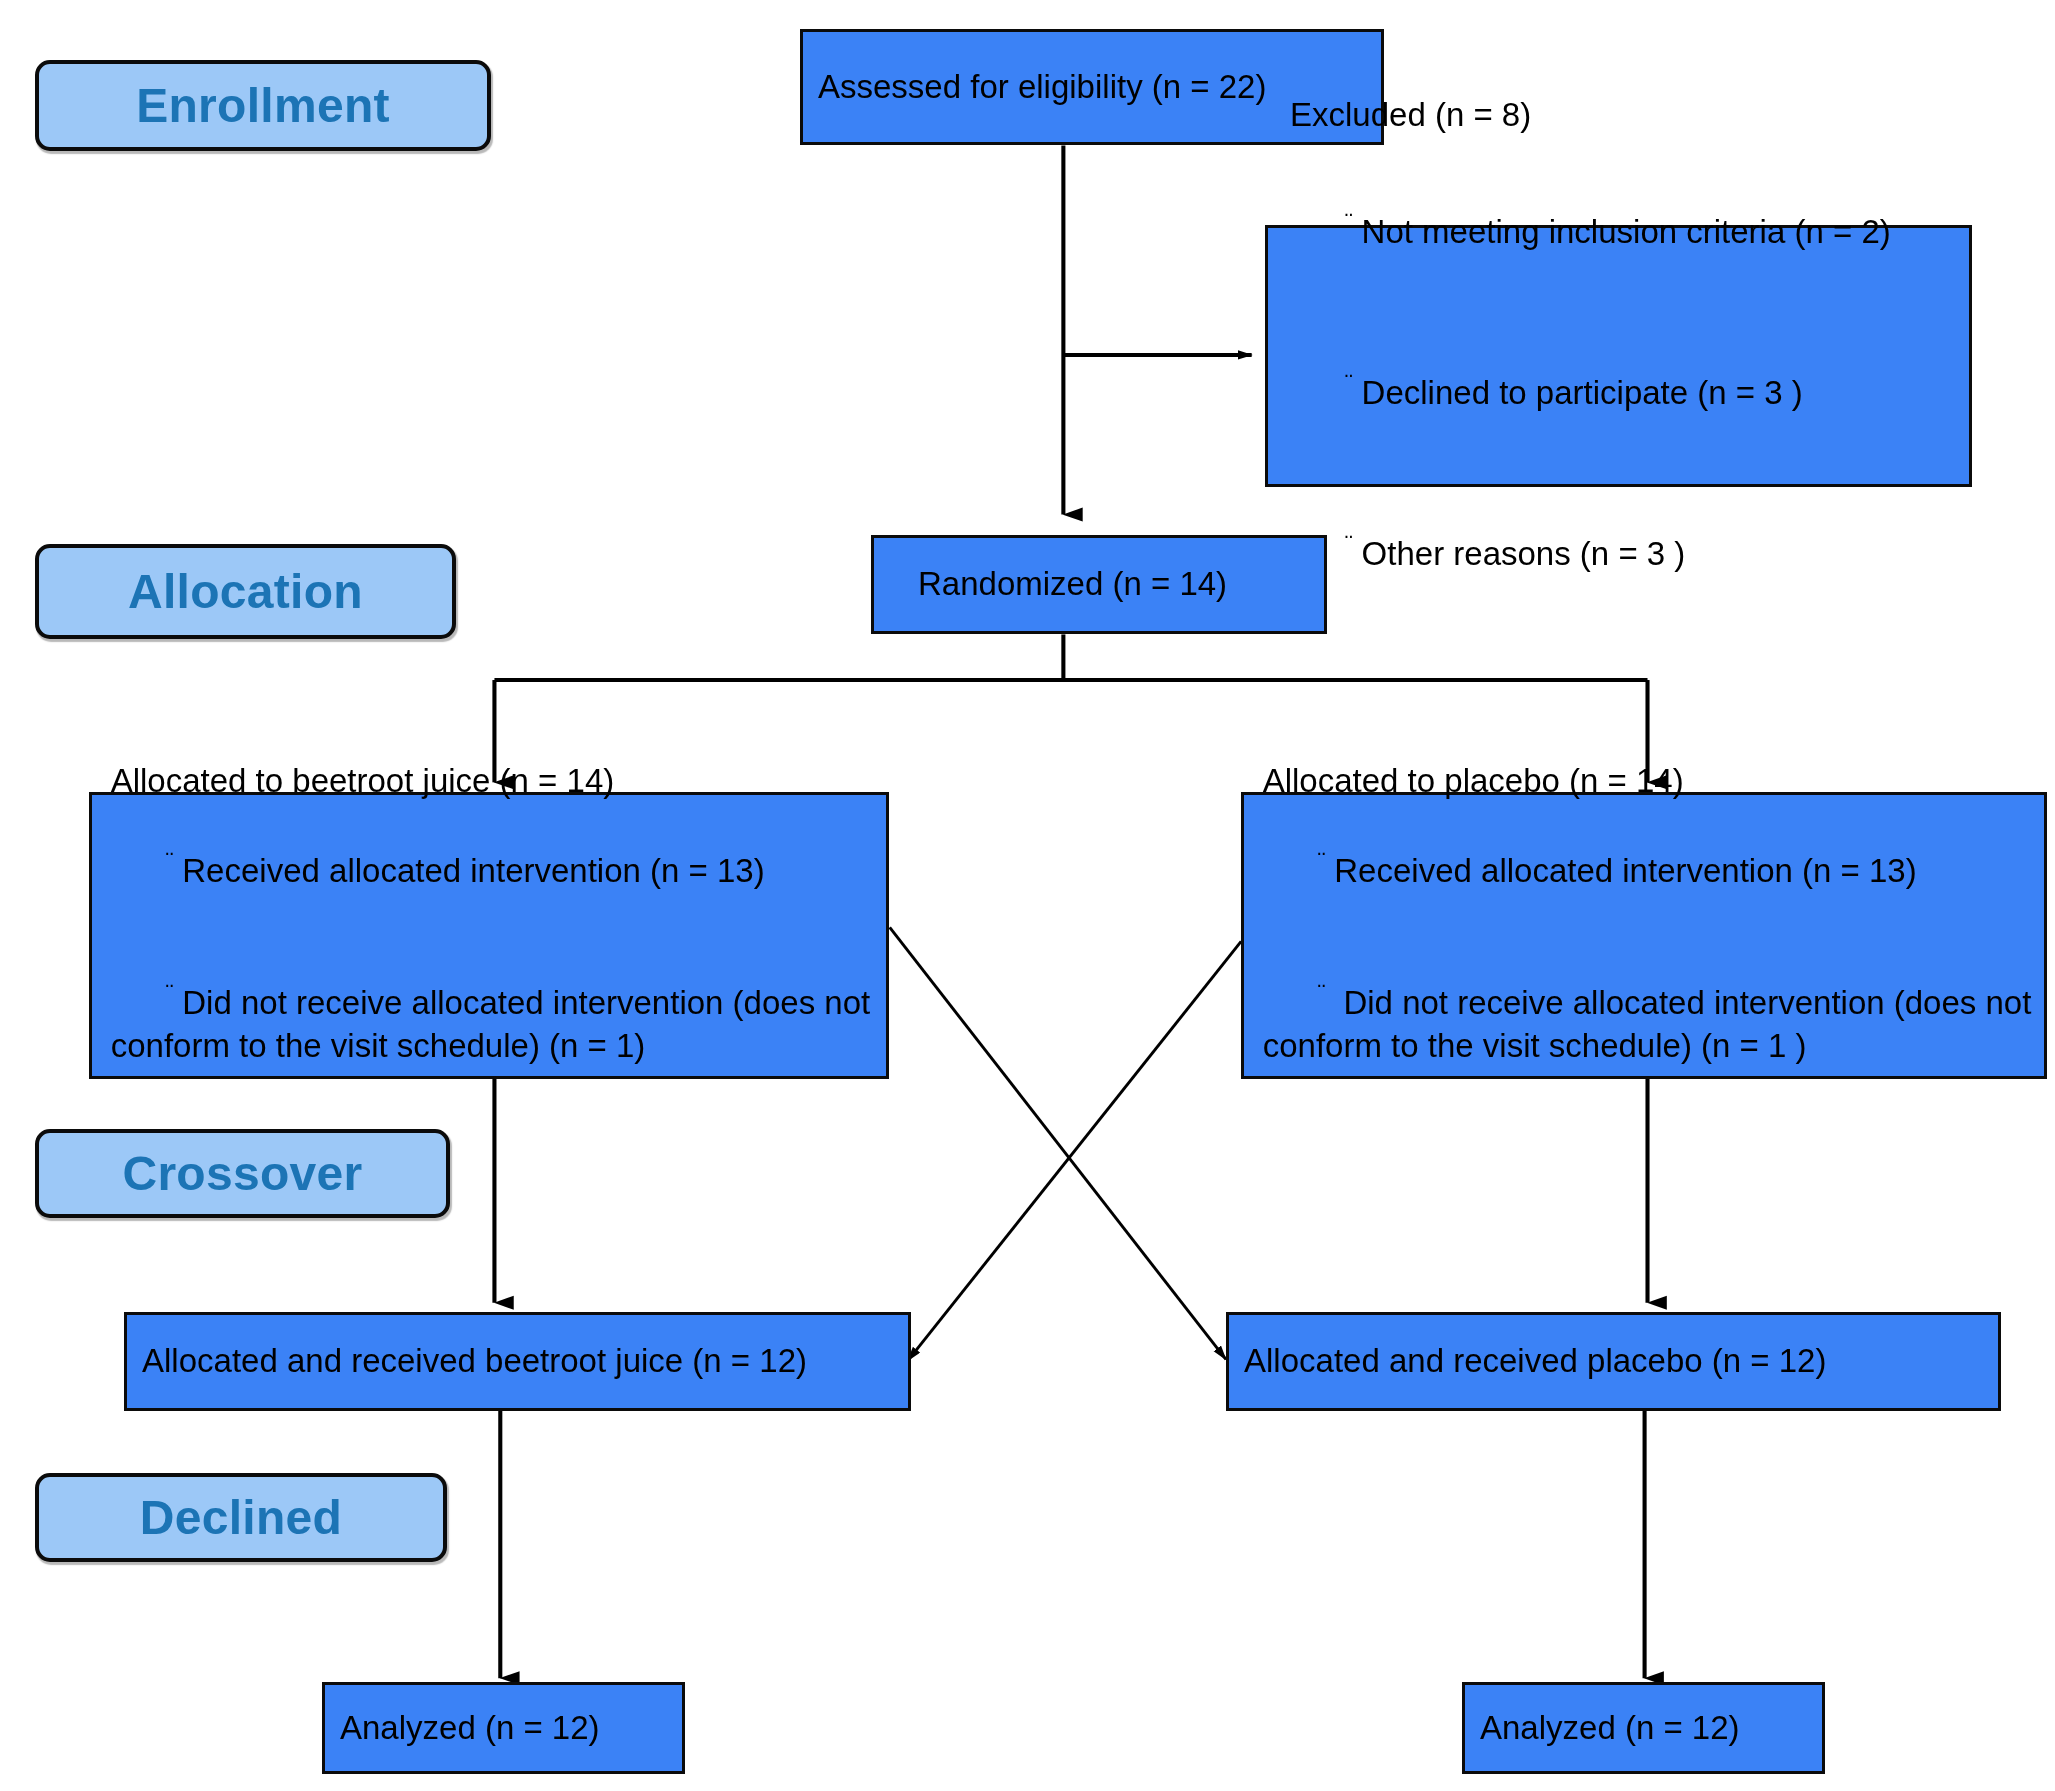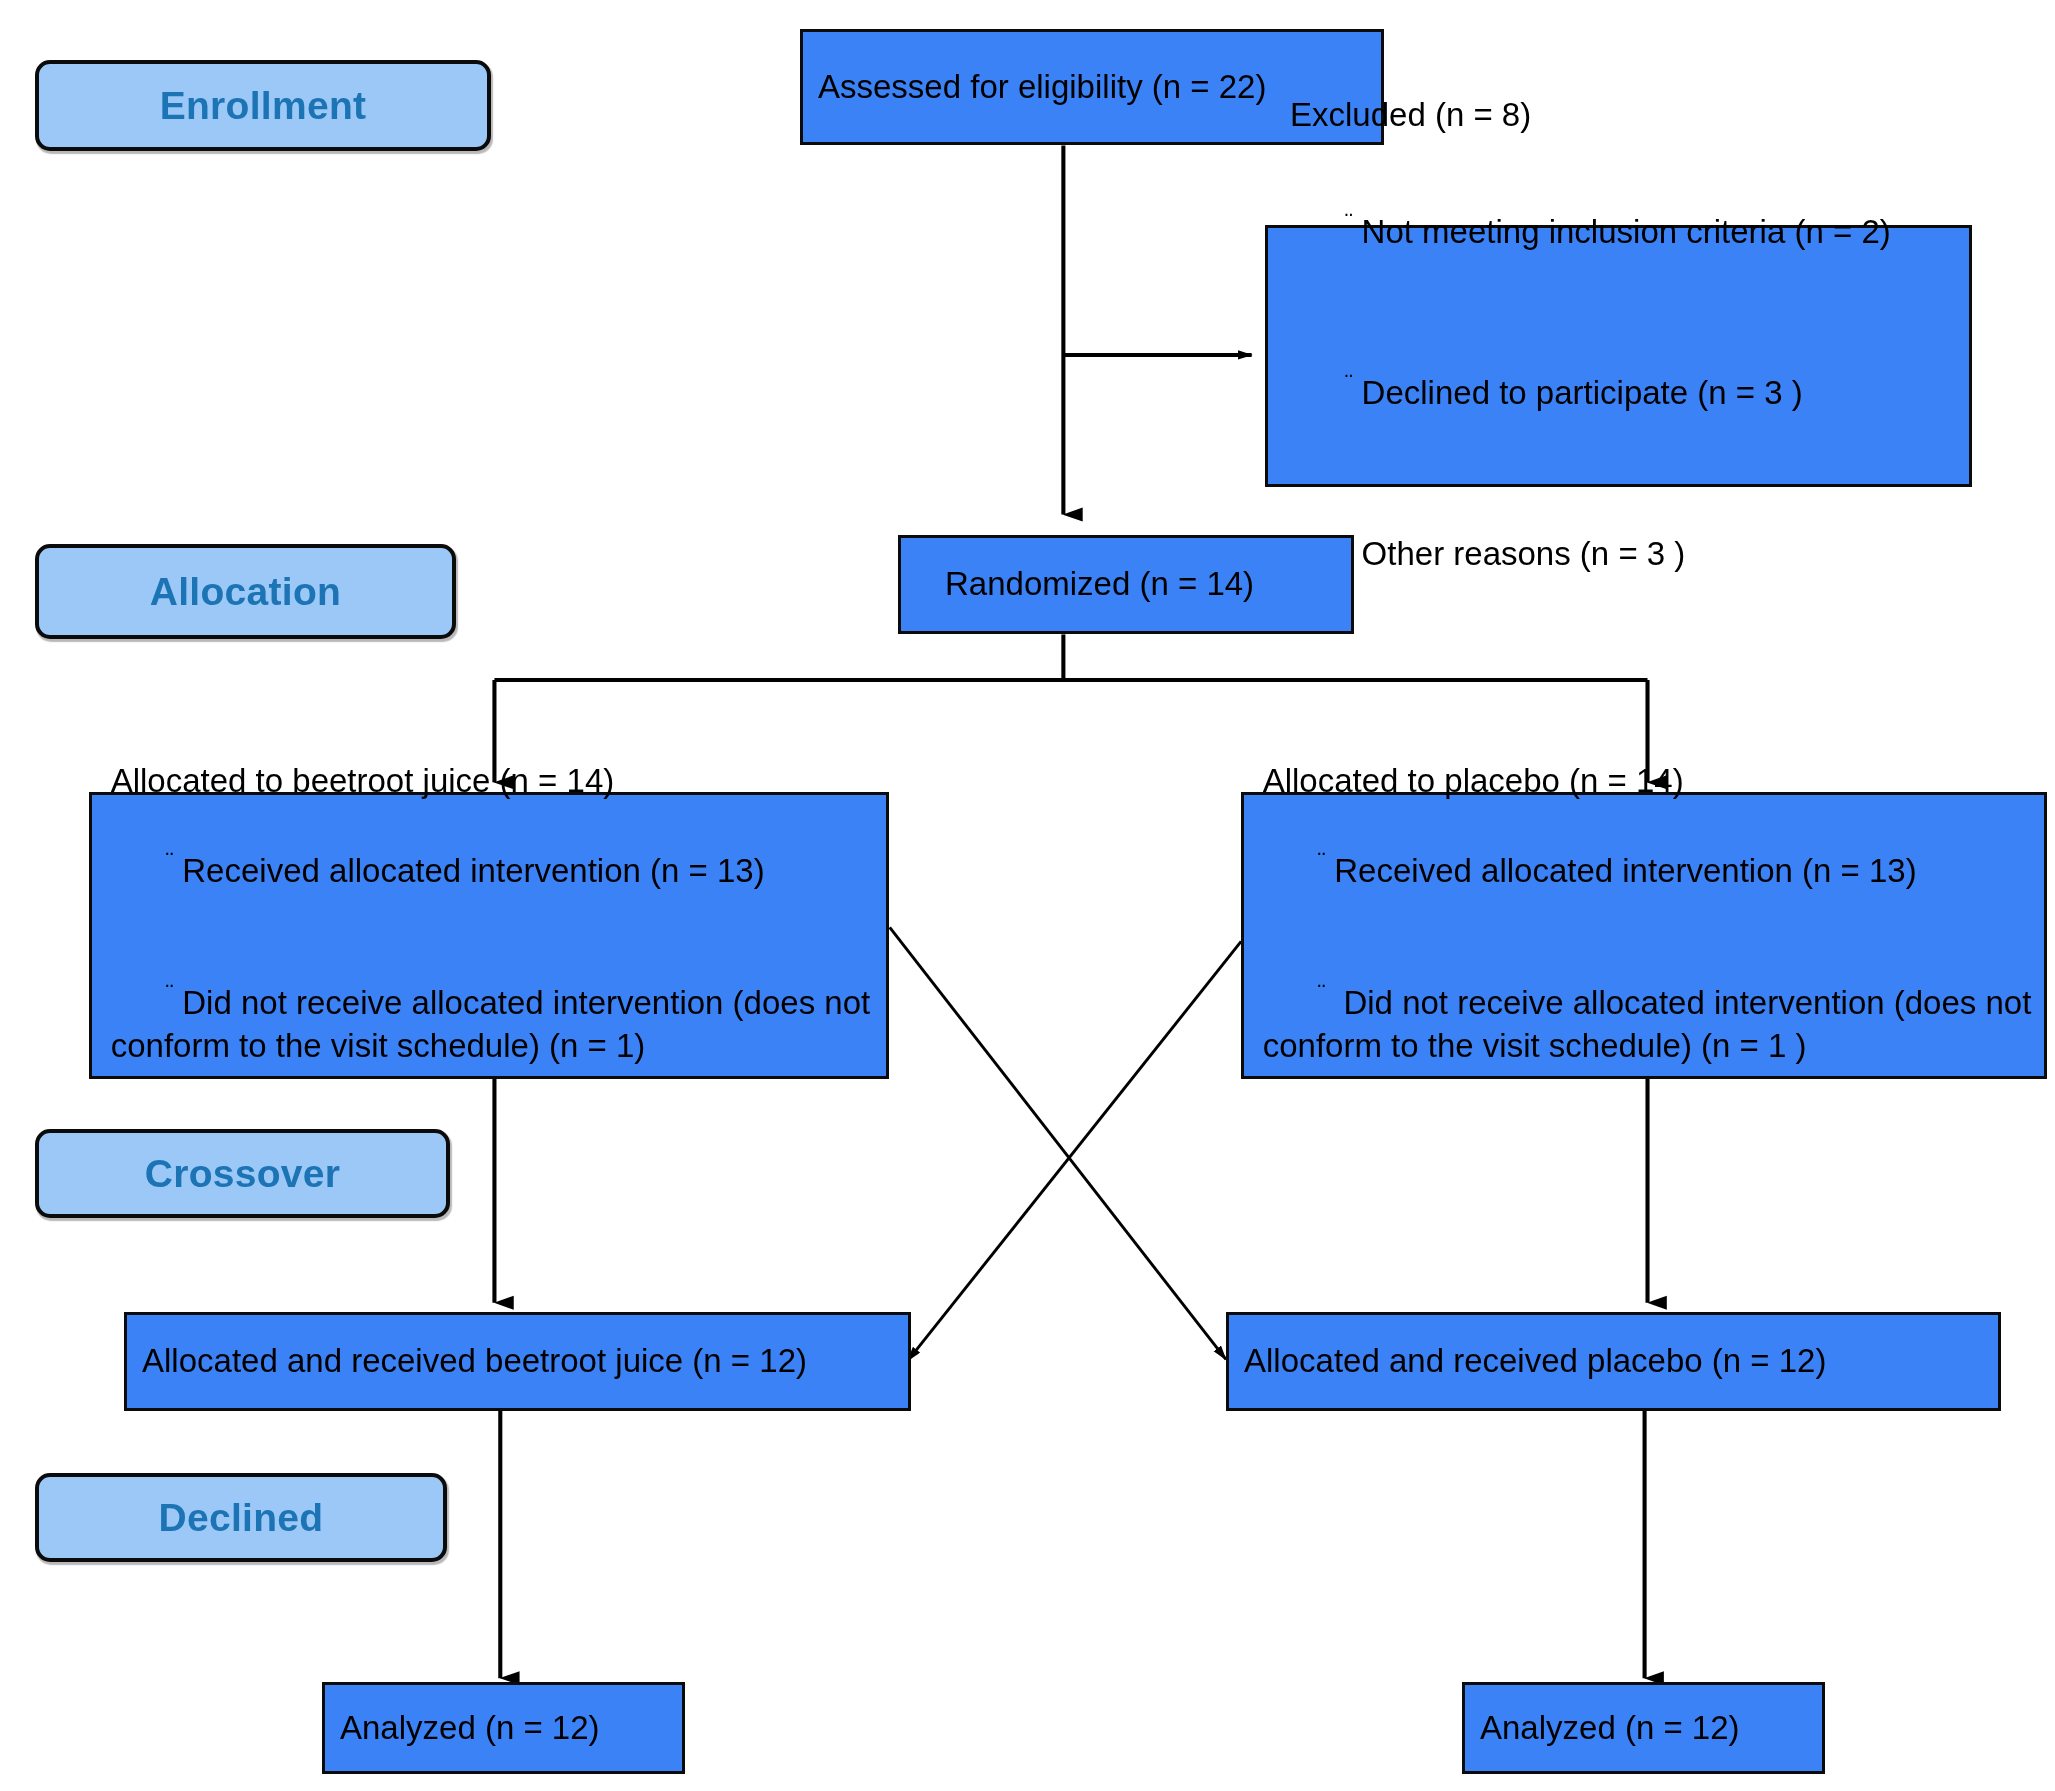--- a/index.html
+++ b/index.html
@@ -38,21 +38,21 @@
     border: 4.1px solid #0b0b0b;
     border-radius: 15px;
     display: flex;
     align-items: center;
     justify-content: center;
     box-shadow: 1.8px 2.9px 1.2px rgba(0,0,0,0.28);
   }
   .stage-badge .stage-label {
     color: #1C74B5;
     font-weight: bold;
-    font-size: 39px;
+    font-size: 48px;
     letter-spacing: 0.3px;
     line-height: 1;
     white-space: nowrap;
   }
 
   
   .flow-box {
     position: absolute;
     box-sizing: border-box;
     background: #3b82f6;
@@ -162,21 +162,21 @@
       <span class="bullet-mark">¨</span><span>Not meeting inclusion criteria (n = 2)</span>
     </span>
     <span class="box-line bullet-line">
       <span class="bullet-mark">¨</span><span>Declined to participate (n = 3 )</span>
     </span>
     <span class="box-line bullet-line">
       <span class="bullet-mark">¨</span><span>Other reasons (n = 3 )</span>
     </span>
   </div>
 
-  <div class="flow-box pad-lr" style="left:898px; top:535px; width:456px; height:99px;padding-left:44px;">
+  <div class="flow-box pad-lr" style="left:871px; top:535px; width:456px; height:99px;padding-left:44px;">
     <span class="box-line">Randomized (n = 14)</span>
   </div>
 
   <div class="flow-box" style="left:89px; top:792px; width:800px; height:287px; padding:13px 11.7px 13px 18.7px;">
     <span class="box-line">Allocated to beetroot juice (n = 14)</span>
     <span class="box-line bullet-line">
       <span class="bullet-mark">¨</span><span>Received allocated intervention (n = 13)</span>
     </span>
     <span class="box-line bullet-line">
       <span class="bullet-mark">¨</span><span>Did not receive allocated intervention (does not conform to the visit schedule) (n = 1)</span>

